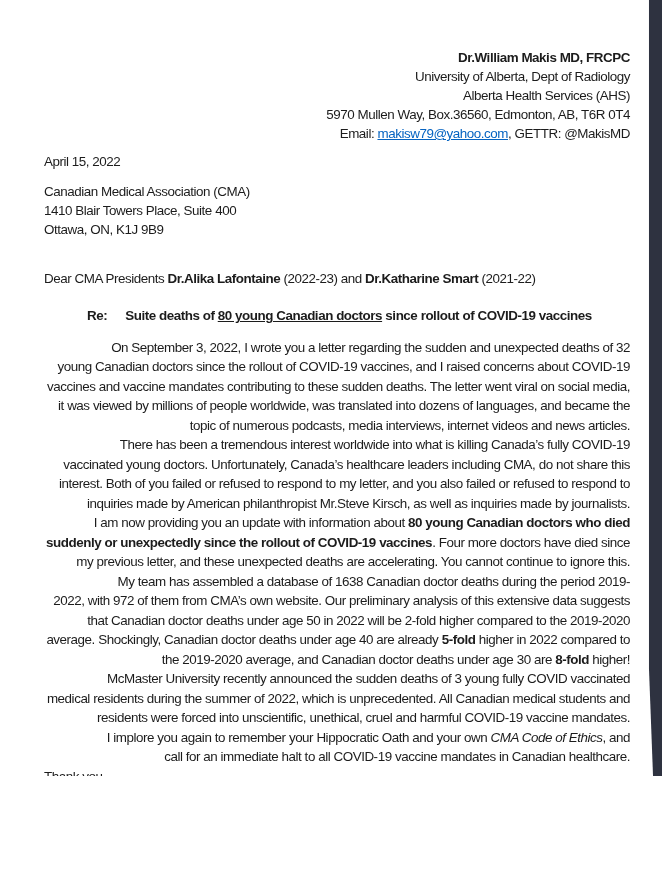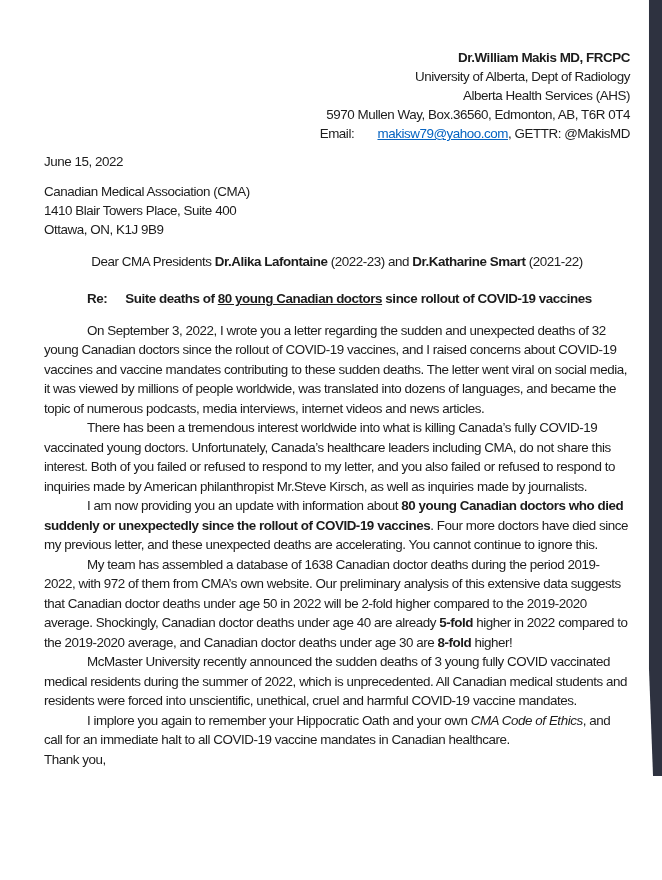--- a/index.html
+++ b/index.html
@@ -18,28 +18,28 @@
     top: 48px;
     width: 586px;
     font-size: 13.4px;
     letter-spacing: -0.45px;
     line-height: 19.5px;
   }
   .b { font-weight: bold; }
   .i { font-style: italic; }
   .u { text-decoration: underline; }
   .header-block { text-align: right; line-height: 19px; }
-  .email-link { text-decoration: underline; cursor: pointer; margin-left: 20px; }
+  .email-link { text-decoration: underline; cursor: pointer; }
   .date-line { margin-top: 9px; }
   .recipient-block { margin-top: 10px; line-height: 19px; }
-  .salutation { margin-top: 13px; text-align: center; }
+  .salutation { margin-top: 30px; }
   .subject-line { margin-top: 18px; font-weight: bold; }
   .subject-label { display: inline-block; margin-left: 43px; }
   .subject-text { margin-left: 18px; }
-  .body-block { margin-top: 12px; }
+  .body-block { margin-top: 12px; text-align: right; }
   .body-block p { margin: 0; text-indent: 43px; }
   .closing { margin-top: 0; }
   .signature { margin: 4px 0 0 8px; }
   .signature svg { display: block; }
   .signature-name { font-weight: bold; margin-top: 4px; }
   .edge-right {
     position: absolute;
     top: 0;
     right: 0;
     width: 14px;
@@ -54,21 +54,21 @@
   <div class="content">
 
     <div class="header-block">
         <div><span class="b">Dr.William Makis MD, FRCPC</span></div>
         <div><span>University of Alberta, Dept of Radiology</span></div>
         <div><span>Alberta Health Services (AHS)</span></div>
         <div><span>5970 Mullen Way, Box.36560, Edmonton, AB, T6R 0T4</span></div>
         <div><span>Email: </span><a href="#" class="email-link" style="color: rgb(5, 99, 193);">makisw79@yahoo.com</a><span>, GETTR: @MakisMD</span></div>
       </div>
 
-    <div class="date-line">June 15, 2022</div>
+    <div class="date-line">April 15, 2022</div>
 
     <div class="recipient-block">
         <div>Canadian Medical Association (CMA)</div>
         <div>1410 Blair Towers Place, Suite 400</div>
         <div>Ottawa, ON, K1J 9B9</div>
       </div>
 
     <div class="salutation"><span>Dear CMA Presidents </span><span class="b">Dr.Alika Lafontaine</span><span> (2022-23) and </span><span class="b">Dr.Katharine Smart</span><span> (2021-22)</span></div>
 
     <div class="subject-line">

